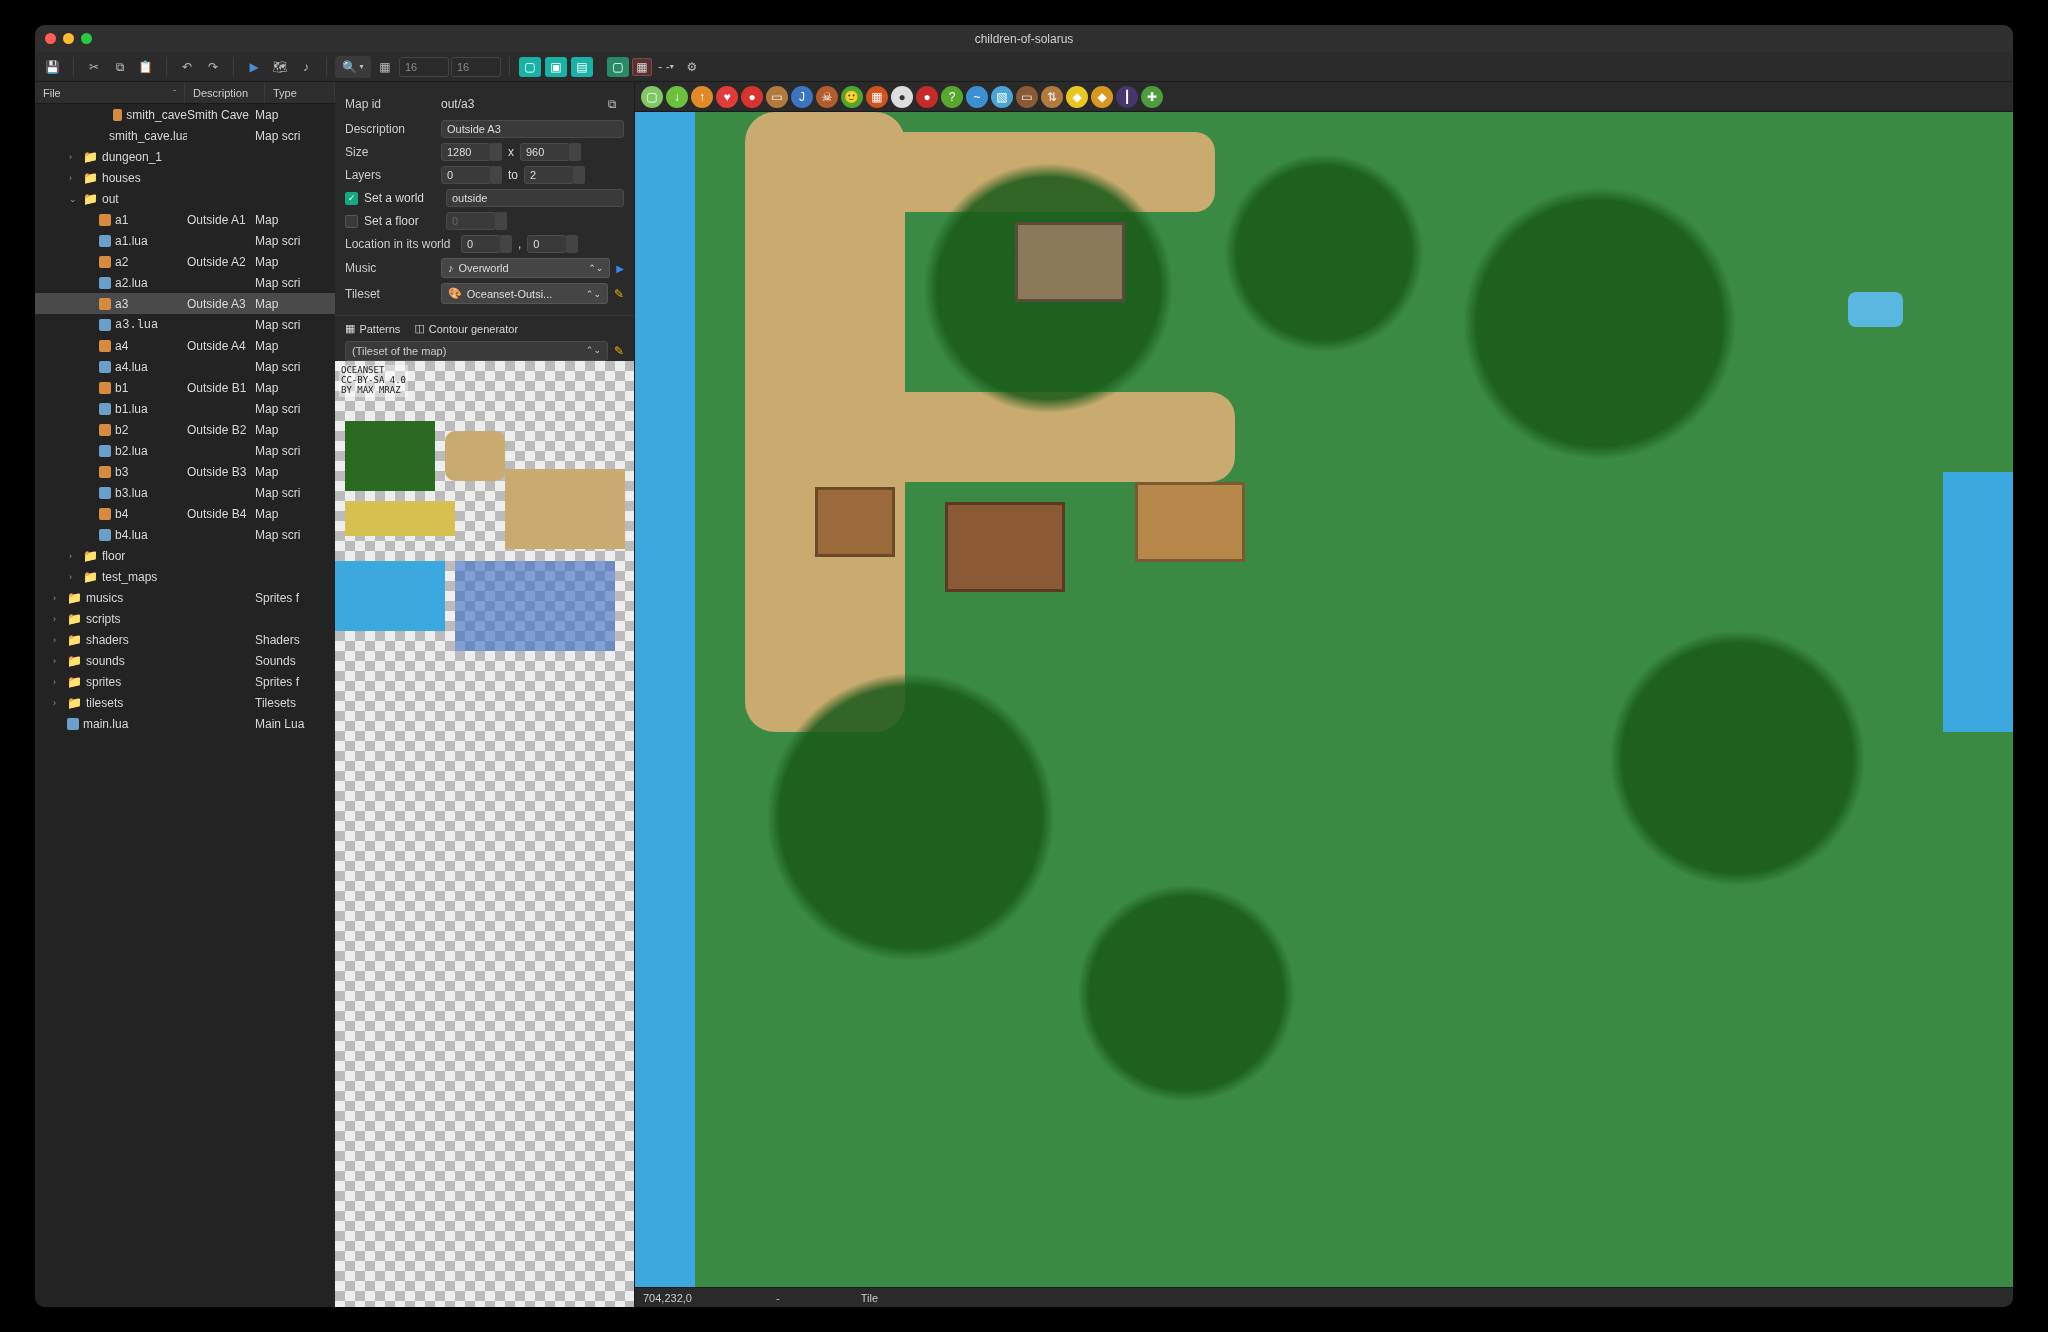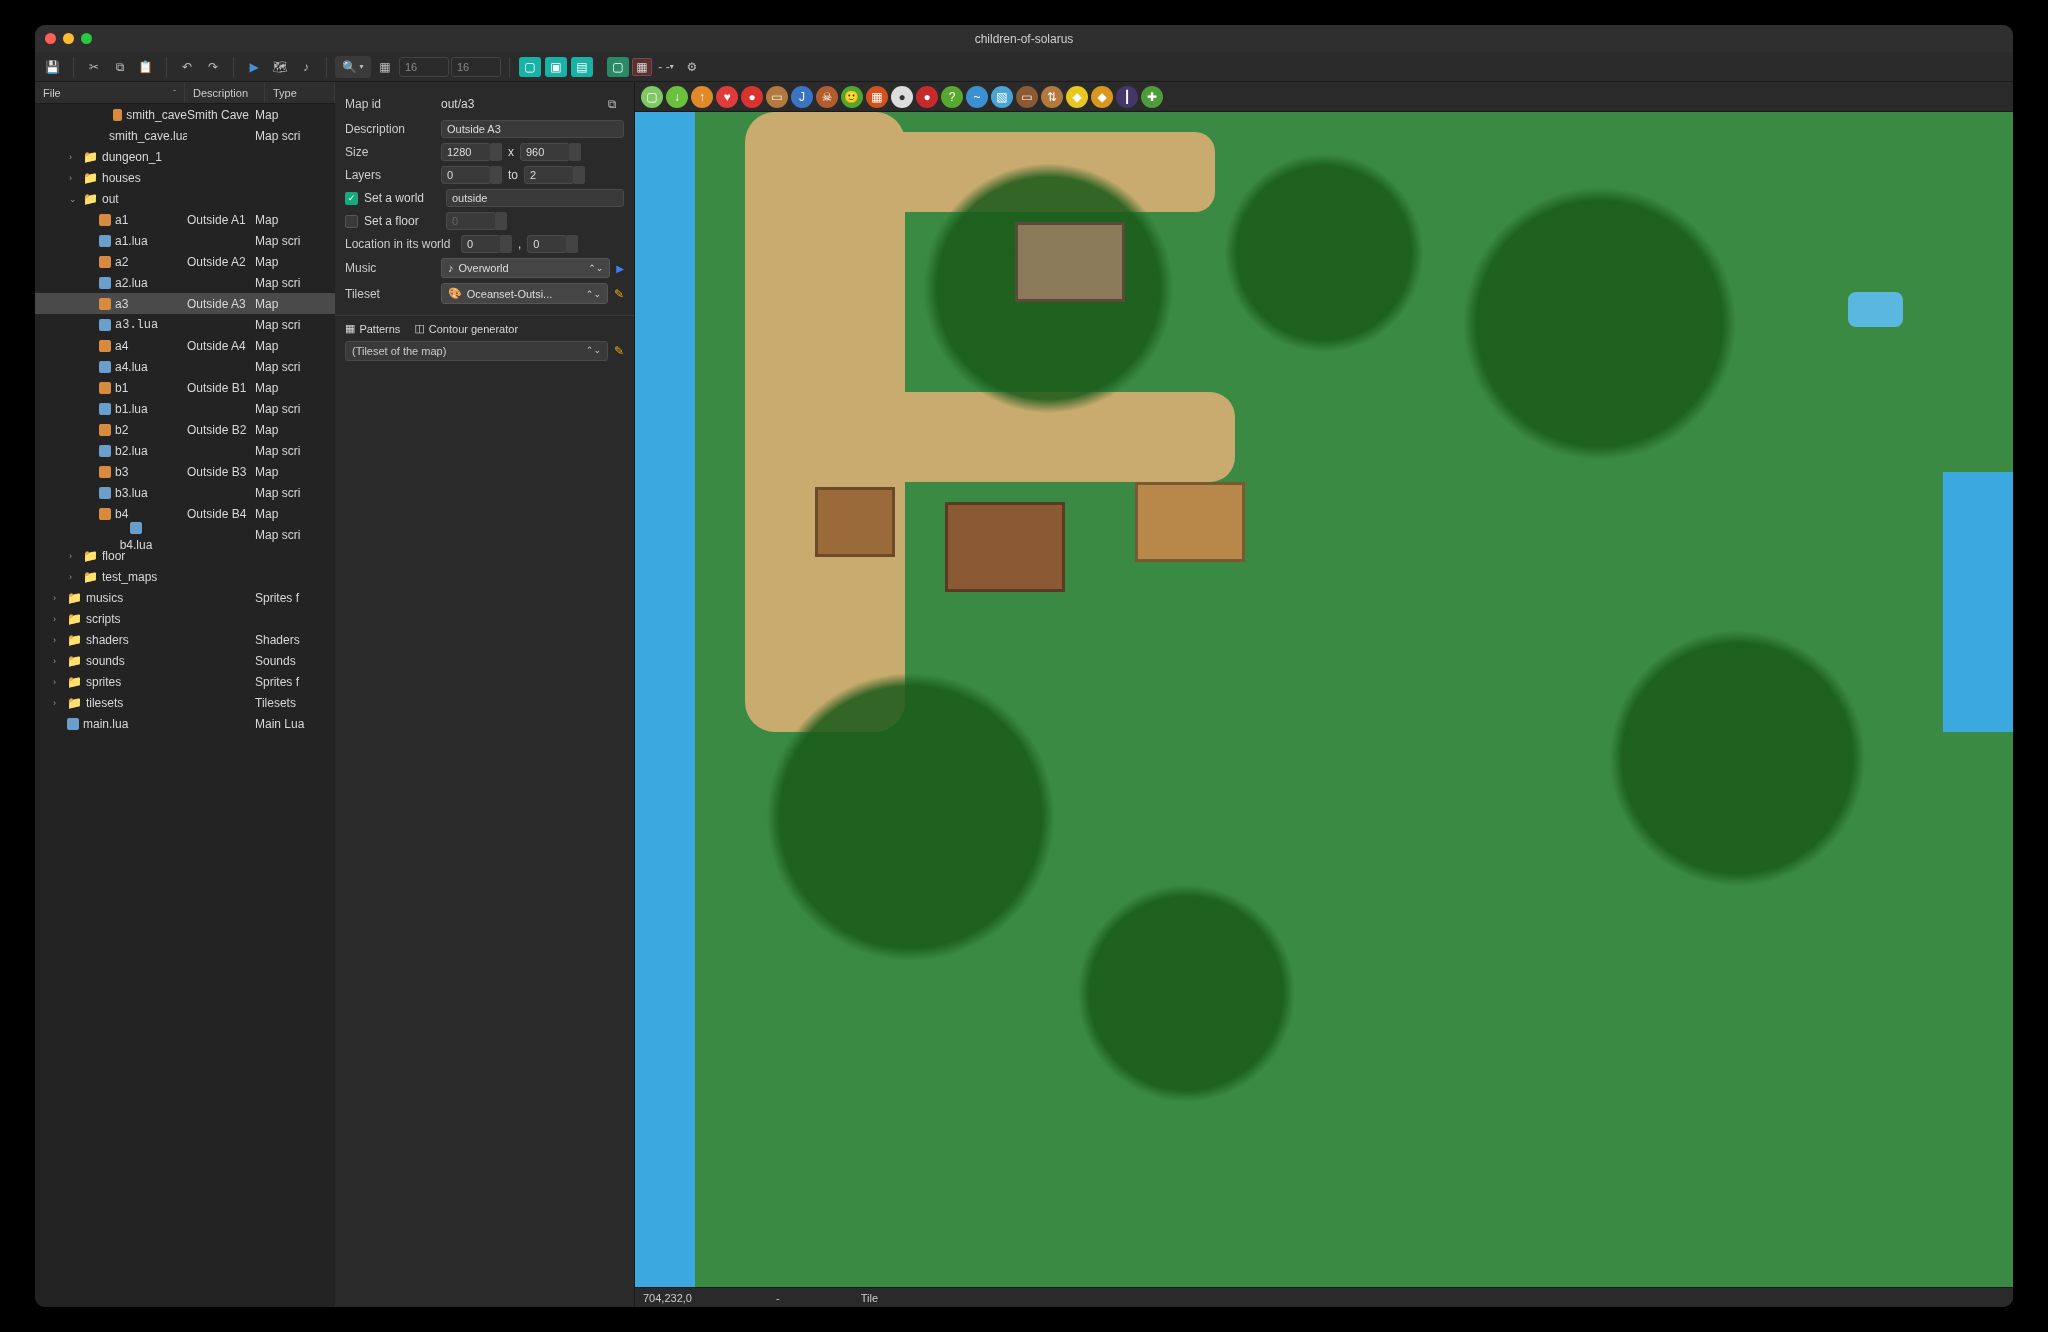--- a/index.html
+++ b/index.html
@@ -362,21 +362,21 @@
           <div class="row">
             <div class="cfile" style="padding-left: 46px;">
               <span class="chev"></span>
               <span class="map-icon"></span>
               <span>b4</span>
             </div>
             <div class="cdesc">Outside B4</div>
             <div class="ctype">Map</div>
           </div>
           <div class="row">
-            <div class="cfile" style="padding-left: 46px; flex-direction: column;">
+            <div class="cfile" style="padding-left: 46px;">
               <span class="chev"></span>
               <span class="lua-icon"></span>
               <span>b4.lua</span>
             </div>
             <div class="cdesc"></div>
             <div class="ctype">Map scri</div>
           </div>
           <div class="row">
             <div class="cfile" style="padding-left: 30px;">
               <span class="chev">›</span>
@@ -538,20 +538,34 @@
           <span>▦ <span>Patterns</span></span>
           <span>◫ <span>Contour generator</span></span>
         </div>
         <div style="display:flex;gap:6px;align-items:center;">
           <div class="pat-combo" style="flex:1">
             <span>(Tileset of the map)</span>
               <span style="font-size:9px;">⌃⌄</span>
           </div>
           <span class="pencil">✎</span>
         </div>
+      </div>
+      <div class="tileset-view">
+        <div class="credit">
+          <div>OCEANSET</div>
+          <div>CC-BY-SA 4.0</div>
+          <div>BY MAX MRAZ</div>
+        </div>
+
+        <div style="position:absolute;top:60px;left:10px;width:90px;height:70px;background:#2a6a20;"></div>
+        <div style="position:absolute;top:70px;left:110px;width:60px;height:50px;background:#c9ab6f;border-radius:10px;"></div>
+        <div style="position:absolute;top:140px;left:10px;width:110px;height:35px;background:#d6c050;"></div>
+        <div style="position:absolute;top:200px;left:0;width:110px;height:70px;background:#3ba8e0;"></div>
+        <div style="position:absolute;top:200px;left:120px;width:160px;height:90px;background:#3b6ac4;opacity:.6;"></div>
+        <div style="position:absolute;top:108px;left:170px;width:120px;height:80px;background:#c9ab6f;"></div>
       </div>
     </div>
 
     <div class="right">
       <div class="entity-bar" id="entitybar">
           <div class="ent-icn" style="background: rgb(127, 200, 100); color: rgb(255, 255, 255);">▢</div>
           <div class="ent-icn" style="background: rgb(107, 193, 62); color: rgb(255, 255, 255);">↓</div>
           <div class="ent-icn" style="background: rgb(224, 138, 42); color: rgb(255, 255, 255);">↑</div>
           <div class="ent-icn" style="background: rgb(226, 59, 59); color: rgb(255, 255, 255);">♥</div>
           <div class="ent-icn" style="background: rgb(216, 51, 47); color: rgb(255, 255, 255);">●</div>

